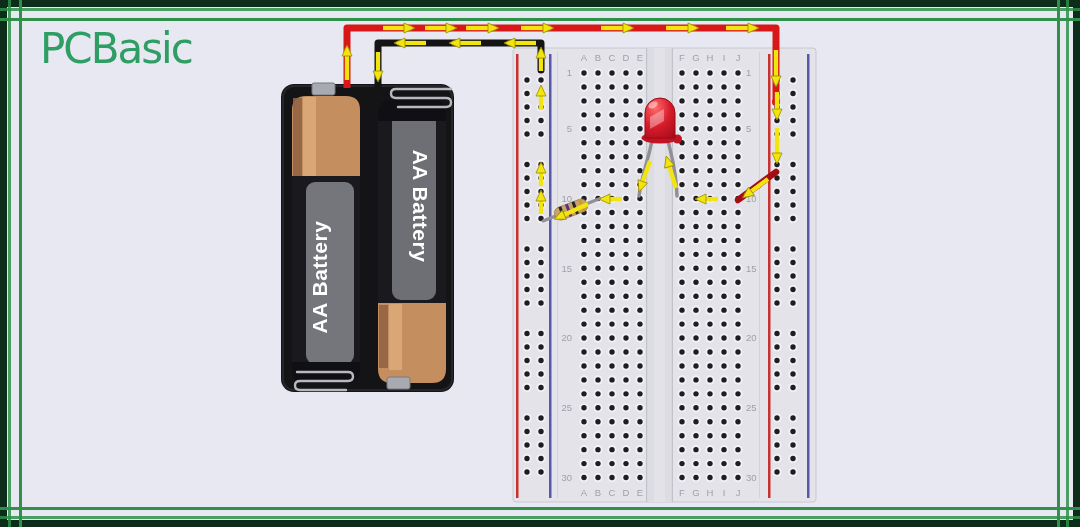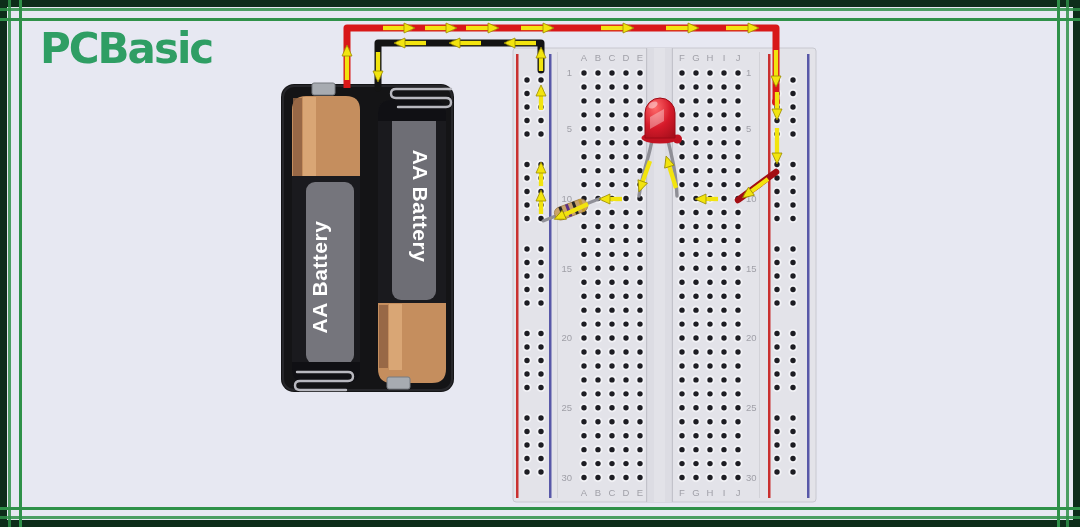--- a/index.html
+++ b/index.html
@@ -8,21 +8,21 @@
   }
   html,body{margin:0;padding:0;background:#9aa;}
   .canvas{position:relative;width:1080px;height:527px;overflow:hidden;
     background:var(--background);font-family:"Liberation Sans",sans-serif;}
   .frame-border{position:absolute;inset:0;border:7px solid var(--frame-border);z-index:5;pointer-events:none;}
   .fl{position:absolute;background:var(--frame-line);z-index:6;pointer-events:none;}
   .fl.h{left:0;right:0;height:3px;}
   .fl.v{top:0;bottom:0;width:3px;}
   .fl.o{opacity:.85;}
   .logo{position:absolute;left:40px;top:24px;z-index:4;color:var(--logo);
-    font-size:42px;font-weight:bold;letter-spacing:-2px;font-family:"DejaVu Sans","Liberation Sans",sans-serif;}
+    font-size:42px;font-weight:normal;letter-spacing:-2px;font-family:"DejaVu Sans","Liberation Sans",sans-serif;}
   #scene{position:absolute;left:0;top:0;z-index:3;}
   #scene text{font-family:"Liberation Sans",sans-serif;}
   .bb-label{fill:#a0a0a8;font-size:9.5px;}
 </style>
 </head>
 <body>
 
 <div class="canvas">
 
   <svg id="scene" width="1080" height="527" viewBox="0 0 1080 527">

